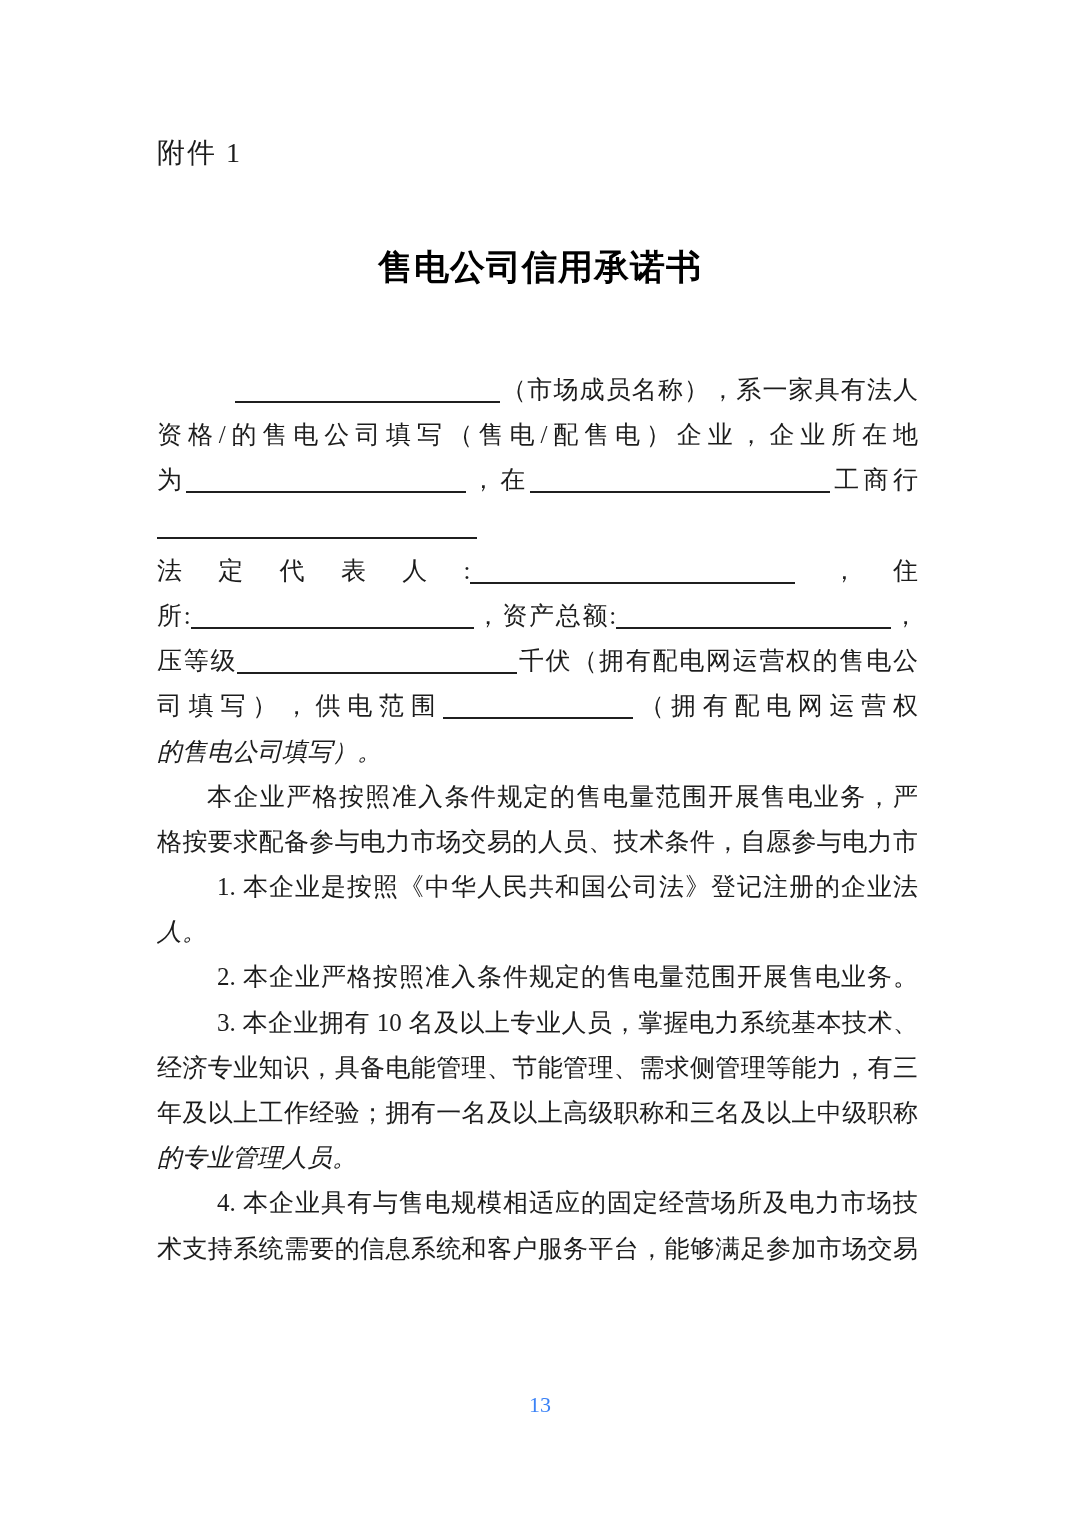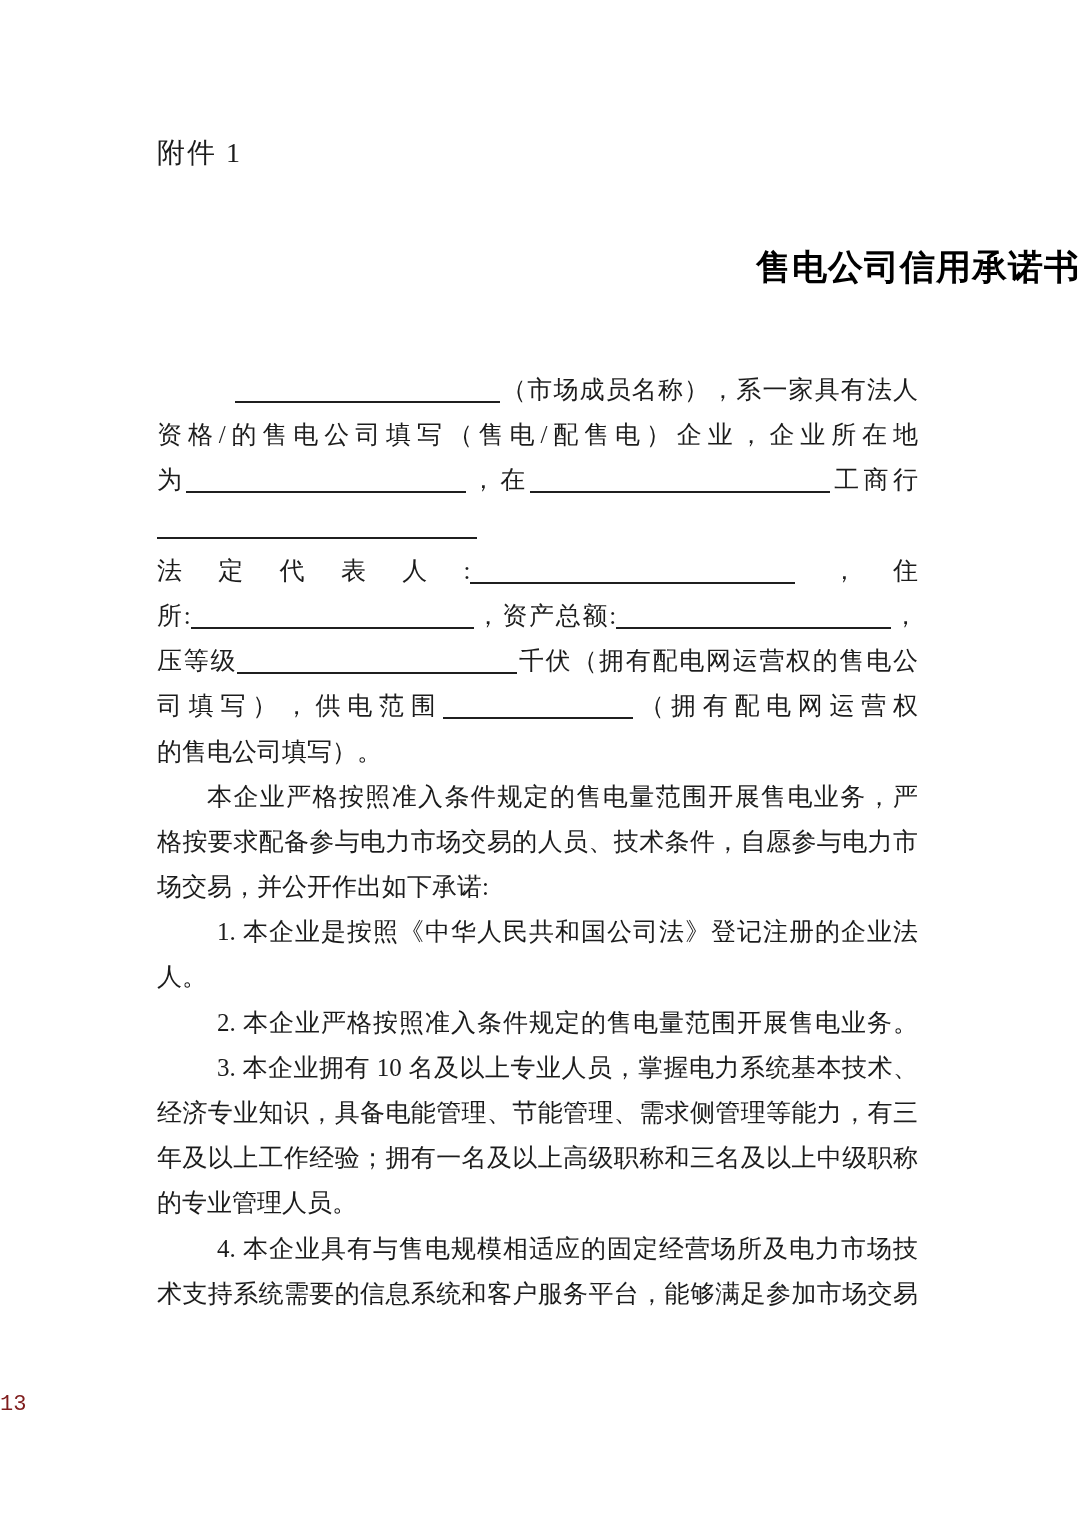--- a/index.html
+++ b/index.html
@@ -21,21 +21,21 @@
     font-size: 28px;
     color: #1c1c1c;
     letter-spacing: 2px;
   }
 
   .doc-title {
     position: absolute;
     left: 0;
     top: 244px;
     width: 100%;
-    text-align: right;
+    text-align: center;
     font-size: 35px;
     font-weight: 700;
     color: #000000;
     font-family: "Liberation Sans", sans-serif;
     letter-spacing: 1px;
   }
 
   .doc-body {
     position: absolute;
     left: 157px;
@@ -48,37 +48,39 @@
     height: 45.2px;
     line-height: 45.2px;
     font-size: 25px;
     text-align: justify;
     text-align-last: justify;
     overflow: hidden;
     white-space: normal;
   }
   .line.end {
     text-align-last: left;
+    font-style: italic;
   }
 
   .blank {
     display: inline-block;
     height: 20px;
     border-bottom: 2px solid #1f1f1f;
     vertical-align: -5px;
   }
 
   .page-number {
     position: absolute;
     left: 0;
     top: 1392px;
     width: 100%;
+    text-align: center;
     font-size: 22px;
-    color: #7f1d1d;
-    font-family: Liberation Mono, monospace;
+    color: #3b82f6;
+    font-family: Liberation Serif, serif;
   }
 </style>
 </head>
 <body>
 
 <div class="page">
   <div class="attachment-label">附件 1</div>
 
   <div class="doc-title">售电公司信用承诺书</div>
 
@@ -87,21 +89,20 @@
       <div class="line"><span>资格/的售电公司填写（售电/配售电）企业，企业所在地</span></div>
       <div class="line"><span>为</span><span class="blank" style="width: 280px;"></span><span>，在</span><span class="blank" style="width: 300px;"></span><span>工商行</span></div>
       <div class="line"><span class="blank" style="width: 320px;"></span></div>
       <div class="line"><span>法定代表人:</span><span class="blank" style="width: 325px;"></span><span>，住</span></div>
       <div class="line"><span>所:</span><span class="blank" style="width: 283px;"></span><span>，资产总额:</span><span class="blank" style="width: 275px;"></span><span>，</span></div>
       <div class="line"><span>压等级</span><span class="blank" style="width: 280px;"></span><span>千伏（拥有配电网运营权的售电公</span></div>
       <div class="line"><span>司填写），供电范围</span><span class="blank" style="width: 190px;"></span><span>（拥有配电网运营权</span></div>
       <div class="line end"><span>的售电公司填写）。</span></div>
       <div class="line" style="text-indent: 50px;"><span>本企业严格按照准入条件规定的售电量范围开展售电业务，严</span></div>
       <div class="line"><span>格按要求配备参与电力市场交易的人员、技术条件，自愿参与电力市</span></div>
-      <div class="line end"><span>场交易，并公开作出如下承诺:</span></div>
       <div class="line" style="text-indent: 60px;"><span>1.&nbsp;本企业是按照《中华人民共和国公司法》登记注册的企业法</span></div>
       <div class="line end"><span>人。</span></div>
       <div class="line" style="text-indent: 60px;"><span>2.&nbsp;本企业严格按照准入条件规定的售电量范围开展售电业务。</span></div>
       <div class="line" style="text-indent: 60px;"><span>3.&nbsp;本企业拥有 10 名及以上专业人员，掌握电力系统基本技术、</span></div>
       <div class="line"><span>经济专业知识，具备电能管理、节能管理、需求侧管理等能力，有三</span></div>
       <div class="line"><span>年及以上工作经验；拥有一名及以上高级职称和三名及以上中级职称</span></div>
       <div class="line end"><span>的专业管理人员。</span></div>
       <div class="line" style="text-indent: 60px;"><span>4.&nbsp;本企业具有与售电规模相适应的固定经营场所及电力市场技</span></div>
       <div class="line"><span>术支持系统需要的信息系统和客户服务平台，能够满足参加市场交易</span></div>
     </div>

